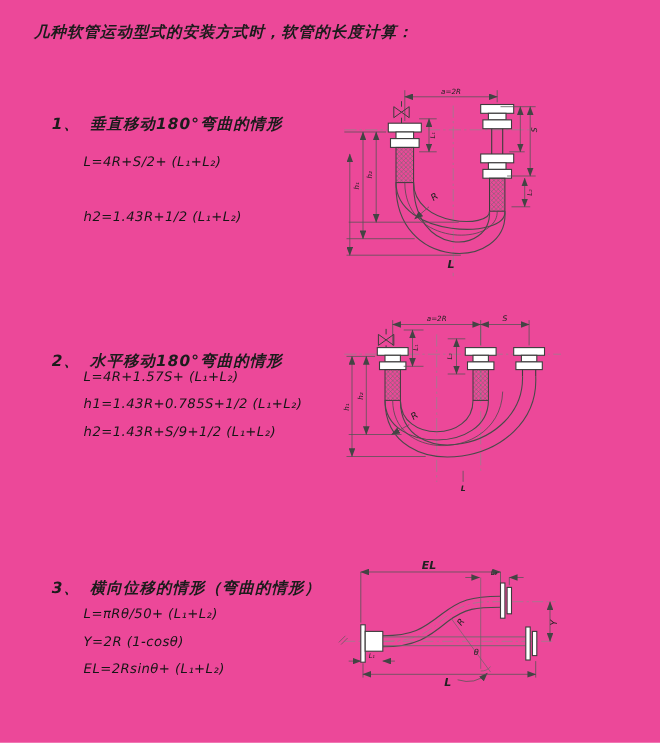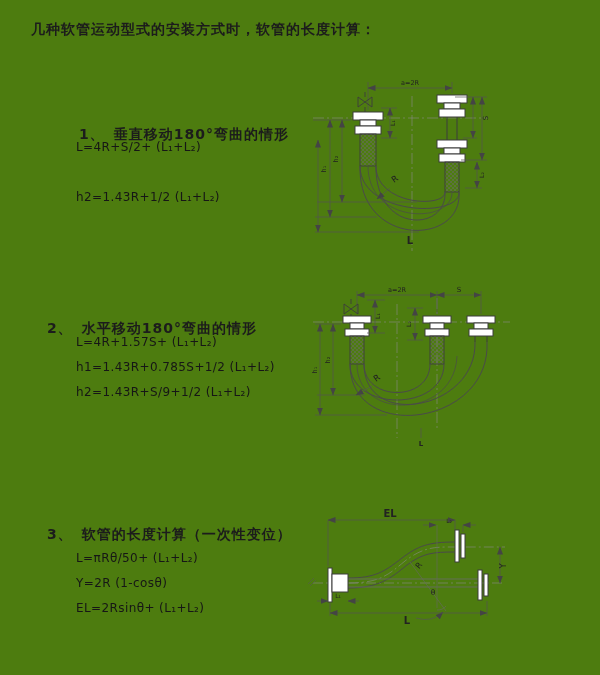--- a/index.html
+++ b/index.html
@@ -1,20 +1,20 @@
 <!DOCTYPE html>
 <html><head>
 <meta charset="utf-8">
 <style>
   html,body{margin:0;padding:0;}
   body{
     width:600px;height:675px;background:#ffffff;position:relative;overflow:hidden;
     font-family:"DejaVu Sans","Liberation Sans",sans-serif;color:#1f1f1f;
   }
-  .page{position:absolute;inset:0;background:#4d7c0f;}
+  .page{position:absolute;inset:0;background:#ec4899;font-style:italic;}
   .title{
     position:absolute;left:31px;top:21px;font-size:14px;font-weight:700;
     letter-spacing:1px;color:#1c1c1c;white-space:nowrap;
   }
   .sec-head{position:absolute;left:47px;font-size:14px;font-weight:700;letter-spacing:1px;color:#1c1c1c;white-space:nowrap;}
   .sec-head .num{margin-right:9px;}
   .formula{
     position:absolute;left:76px;font-size:12px;font-weight:500;color:#161616;
     letter-spacing:0.4px;white-space:nowrap;
   }
@@ -25,35 +25,35 @@
   .biglbl{font-size:10px;font-weight:bold;}
   .rlbl{font-size:8.5px;}
 </style>
 </head>
 <body>
 
 <div class="page">
 
   <div class="title">几种软管运动型式的安装方式时，软管的长度计算：</div>
 
-  <div class="sec-head" style="top:126px;margin-left:32px;">
+  <div class="sec-head" style="top:104px;">
     <span class="num">1、</span><span>垂直移动180°弯曲的情形</span>
   </div>
   <div class="formula" style="top:140px;">L=4R+S/2+ (L₁+L₂)</div>
   <div class="formula" style="top:190px;">h2=1.43R+1/2 (L₁+L₂)</div>
 
   <div class="sec-head" style="top:320px;text-align:right;">
     <span class="num">2、</span><span>水平移动180°弯曲的情形</span>
   </div>
   <div class="formula" style="top:335px;">L=4R+1.57S+ (L₁+L₂)</div>
   <div class="formula" style="top:360px;">h1=1.43R+0.785S+1/2 (L₁+L₂)</div>
   <div class="formula" style="top:385px;">h2=1.43R+S/9+1/2 (L₁+L₂)</div>
 
   <div class="sec-head" style="top:526px;">
-    <span class="num">3、</span><span>软管的长度计算（一次性变位）</span>
+    <span class="num">3、</span><span>横向位移的情形（弯曲的情形）</span>
   </div>
   <div class="formula" style="top:551px;">L=πRθ/50+ (L₁+L₂)</div>
   <div class="formula" style="top:576px;">Y=2R (1-cosθ)</div>
   <div class="formula" style="top:601px;">EL=2Rsinθ+ (L₁+L₂)</div>
 
   <svg style="left:305px;top:68px;" width="290" height="200" viewBox="0 0 290 200">
     <defs>
       <marker id="m1" markerWidth="8" markerHeight="6" refX="7.5" refY="3" orient="auto-start-reverse" markerUnits="userSpaceOnUse">
         <path d="M0,0 L8,3 L0,6 Z" fill="#444"></path>
       </marker>

